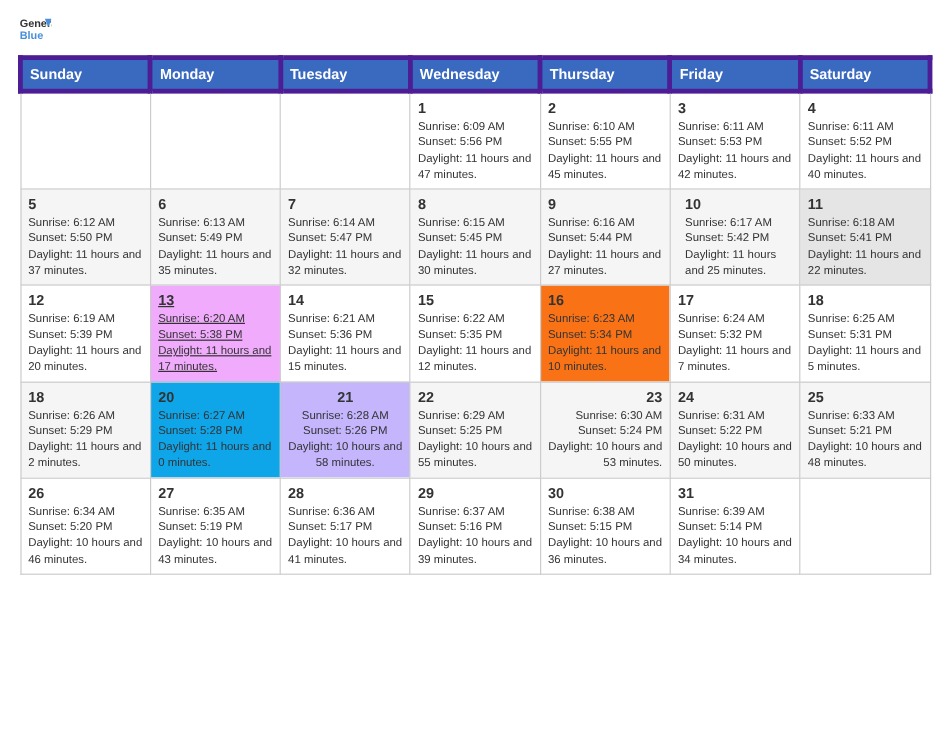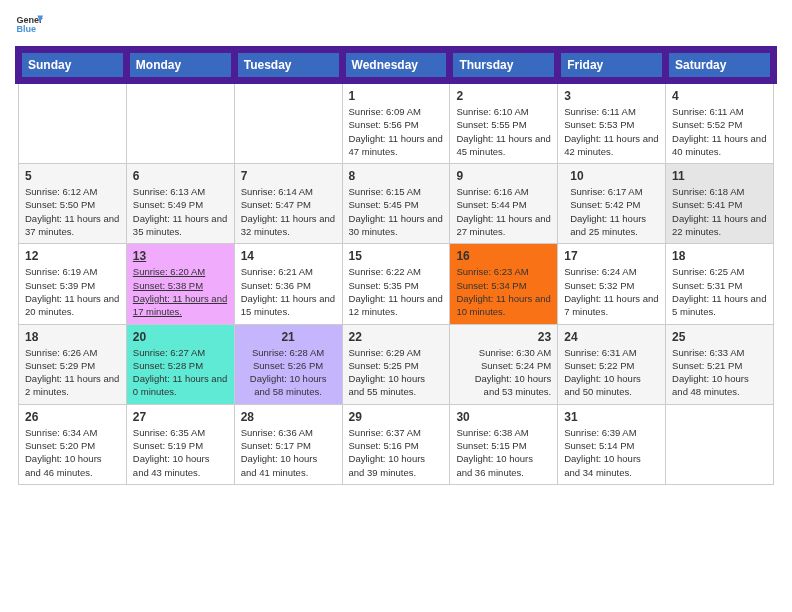--- a/index.html
+++ b/index.html
@@ -45,21 +45,21 @@
       border-collapse: collapse;
       border: 1px solid #ccc;
     }
     .calendar th {
       background-color: #3a6abf;
       color: #fff;
       font-size: 12px;
       font-weight: bold;
       text-align: left;
       padding: 5px 6px;
-      border: 7px solid #4c1d95;
+      border: 4px solid #4c1d95;
     }
     .calendar td {
       width: calc(100% / 7);
       vertical-align: top;
       padding: 5px 6px;
       font-size: 10px;
       color: #333;
       border: 1px solid #ccc;
       height: 80px;
       background: #fff;
@@ -138,21 +138,21 @@
           <td style="background: rgb(255, 255, 255);"><span class="day-num">12</span><span class="day-info">Sunrise: 6:19 AM<br>Sunset: 5:39 PM<br>Daylight: 11 hours and 20 minutes.</span></td>
           <td style="background: #f0abfc; text-decoration: underline;"><span class="day-num">13</span><span class="day-info">Sunrise: 6:20 AM<br>Sunset: 5:38 PM<br>Daylight: 11 hours and 17 minutes.</span></td>
           <td style="background: rgb(255, 255, 255);"><span class="day-num">14</span><span class="day-info">Sunrise: 6:21 AM<br>Sunset: 5:36 PM<br>Daylight: 11 hours and 15 minutes.</span></td>
           <td style="background: rgb(255, 255, 255);"><span class="day-num">15</span><span class="day-info">Sunrise: 6:22 AM<br>Sunset: 5:35 PM<br>Daylight: 11 hours and 12 minutes.</span></td>
           <td style="background: #f97316; margin-left: 32px;"><span class="day-num">16</span><span class="day-info">Sunrise: 6:23 AM<br>Sunset: 5:34 PM<br>Daylight: 11 hours and 10 minutes.</span></td>
           <td style="background: rgb(255, 255, 255);"><span class="day-num">17</span><span class="day-info">Sunrise: 6:24 AM<br>Sunset: 5:32 PM<br>Daylight: 11 hours and 7 minutes.</span></td>
           <td style="background: rgb(255, 255, 255);"><span class="day-num">18</span><span class="day-info">Sunrise: 6:25 AM<br>Sunset: 5:31 PM<br>Daylight: 11 hours and 5 minutes.</span></td>
         </tr>
         <tr>
           <td style="background: rgb(245, 245, 245);"><span class="day-num">18</span><span class="day-info">Sunrise: 6:26 AM<br>Sunset: 5:29 PM<br>Daylight: 11 hours and 2 minutes.</span></td>
-          <td style="background: #5eead4; margin-top: 30px;"><span class="day-num">20</span><span class="day-info">Sunrise: 6:27 AM<br>Sunset: 5:28 PM<br>Daylight: 11 hours and 0 minutes.</span></td>
+          <td style="background: #0ea5e9; margin-top: 30px;"><span class="day-num">20</span><span class="day-info">Sunrise: 6:27 AM<br>Sunset: 5:28 PM<br>Daylight: 11 hours and 0 minutes.</span></td>
           <td style="background: #c4b5fd; text-align: center;"><span class="day-num">21</span><span class="day-info">Sunrise: 6:28 AM<br>Sunset: 5:26 PM<br>Daylight: 10 hours and 58 minutes.</span></td>
           <td style="background: rgb(245, 245, 245);"><span class="day-num">22</span><span class="day-info">Sunrise: 6:29 AM<br>Sunset: 5:25 PM<br>Daylight: 10 hours and 55 minutes.</span></td>
           <td style="background: rgb(245, 245, 245); text-align: right;"><span class="day-num">23</span><span class="day-info">Sunrise: 6:30 AM<br>Sunset: 5:24 PM<br>Daylight: 10 hours and 53 minutes.</span></td>
           <td style="background: rgb(245, 245, 245);"><span class="day-num">24</span><span class="day-info">Sunrise: 6:31 AM<br>Sunset: 5:22 PM<br>Daylight: 10 hours and 50 minutes.</span></td>
           <td style="background: rgb(245, 245, 245);"><span class="day-num">25</span><span class="day-info">Sunrise: 6:33 AM<br>Sunset: 5:21 PM<br>Daylight: 10 hours and 48 minutes.</span></td>
         </tr>
         <tr>
           <td style="background: rgb(255, 255, 255);"><span class="day-num">26</span><span class="day-info">Sunrise: 6:34 AM<br>Sunset: 5:20 PM<br>Daylight: 10 hours and 46 minutes.</span></td>
           <td style="background: rgb(255, 255, 255);"><span class="day-num">27</span><span class="day-info">Sunrise: 6:35 AM<br>Sunset: 5:19 PM<br>Daylight: 10 hours and 43 minutes.</span></td>
           <td style="background: rgb(255, 255, 255);"><span class="day-num">28</span><span class="day-info">Sunrise: 6:36 AM<br>Sunset: 5:17 PM<br>Daylight: 10 hours and 41 minutes.</span></td>

